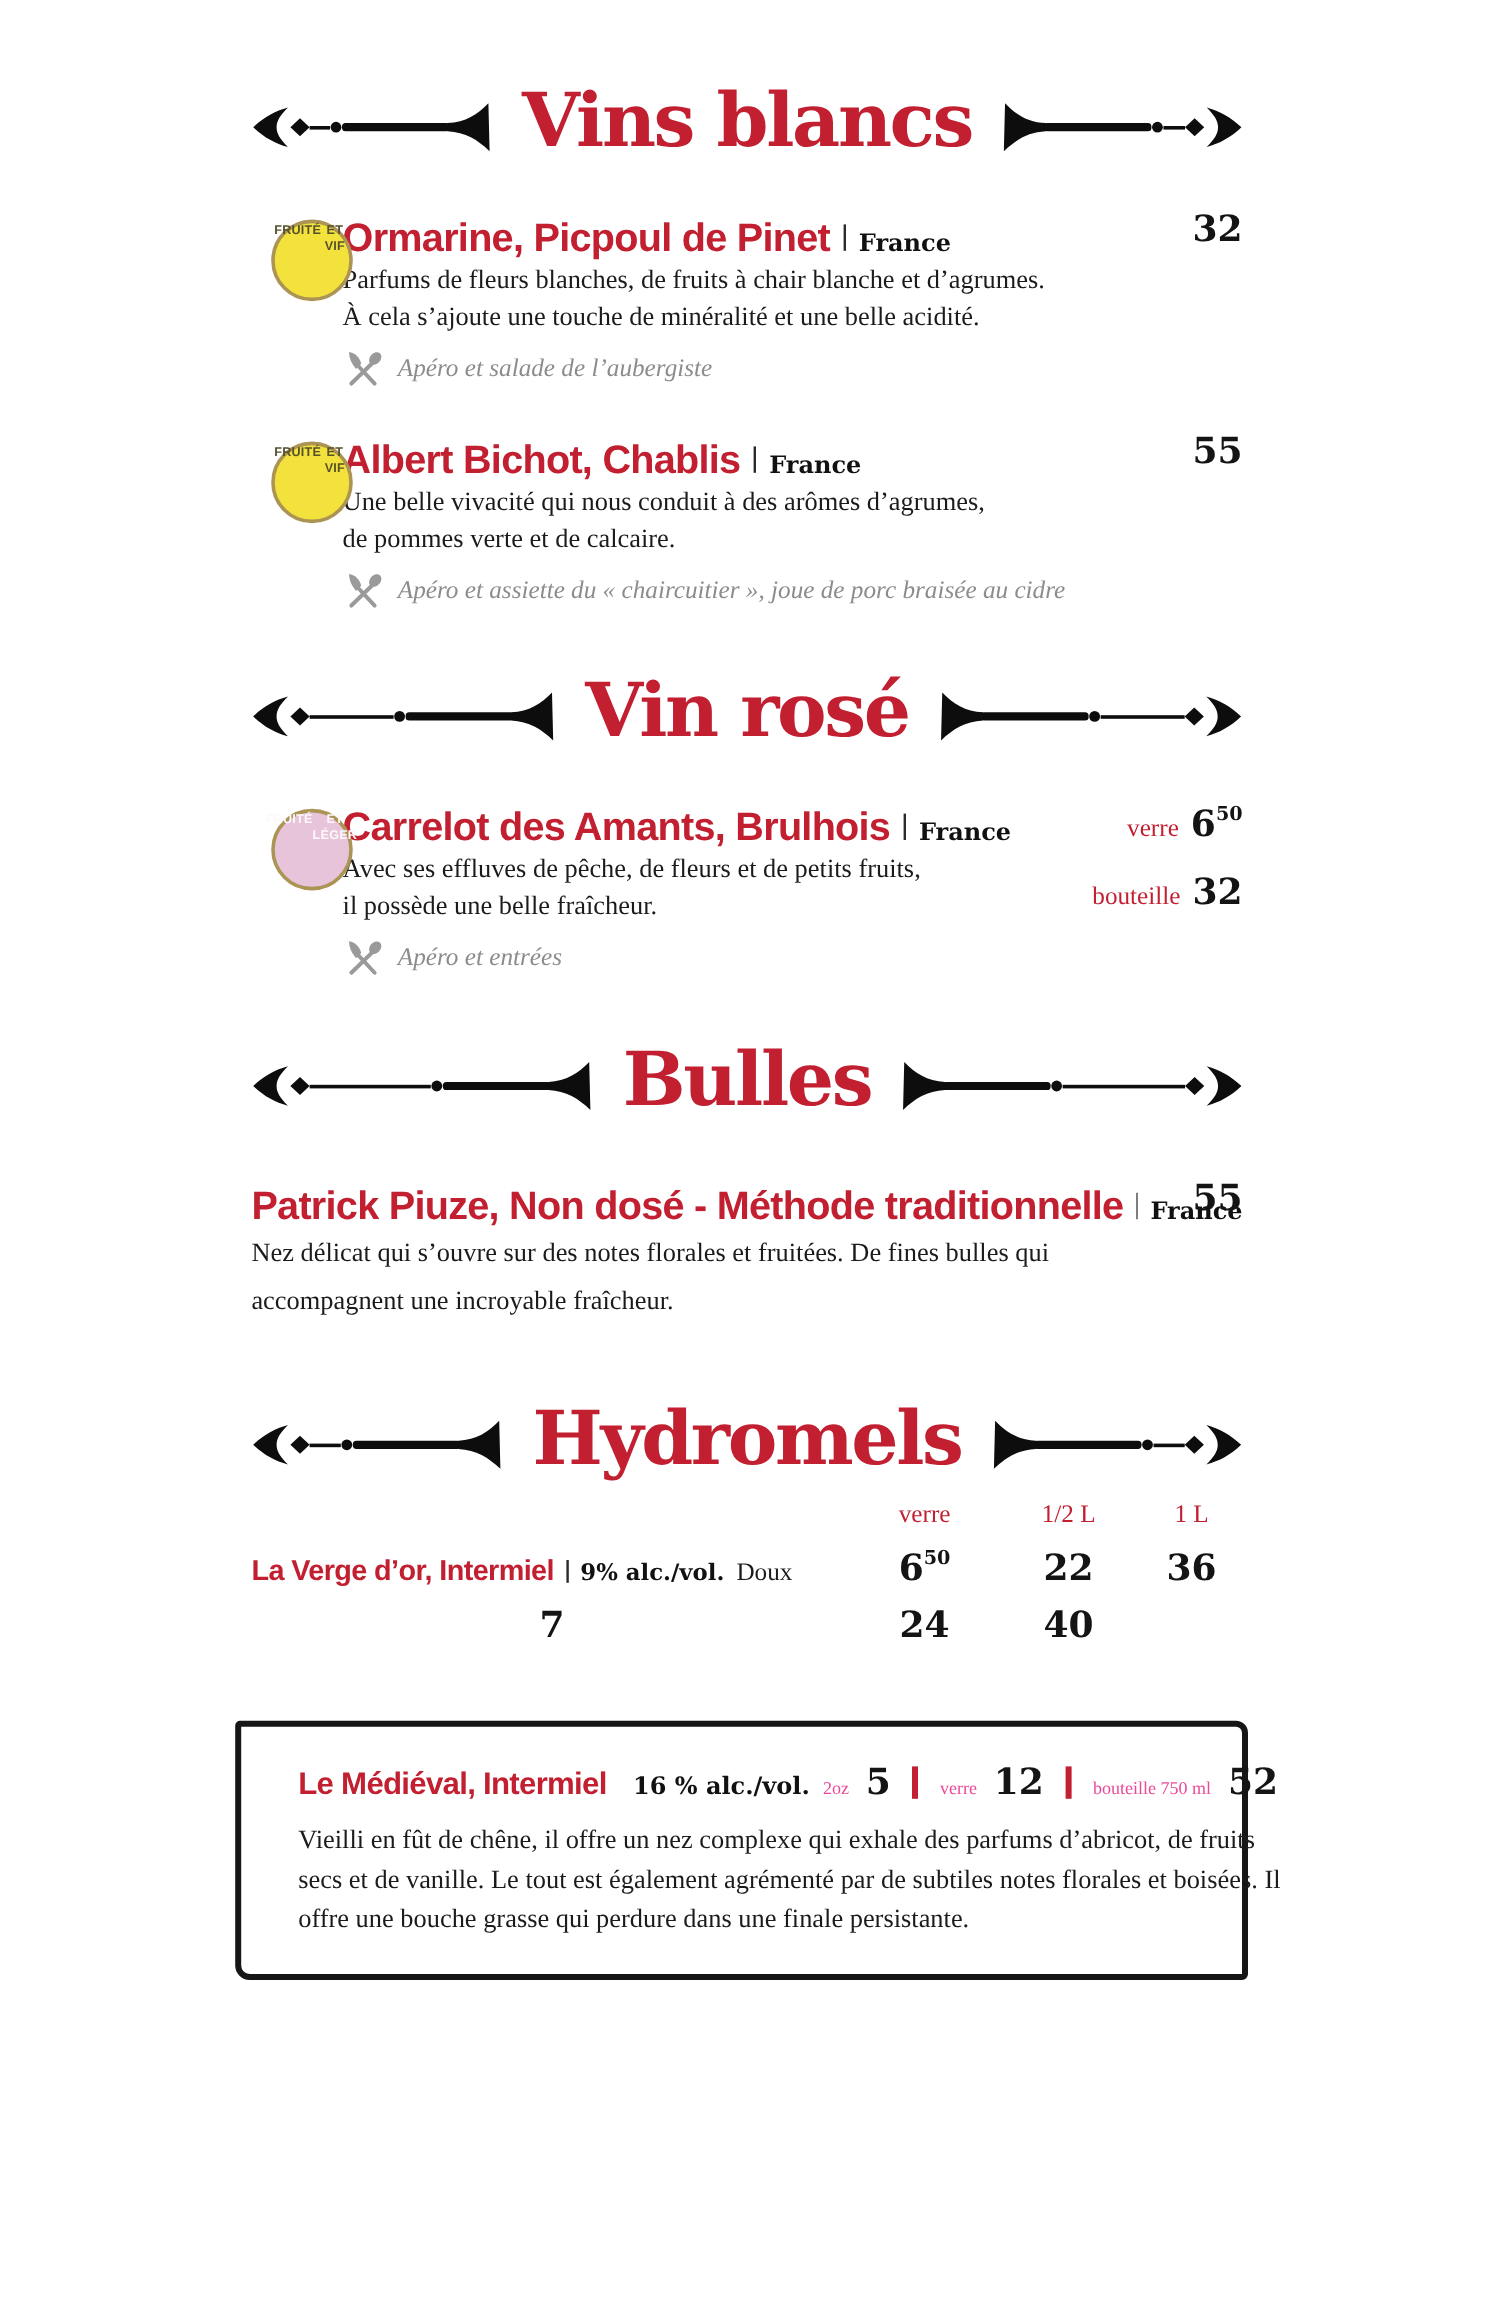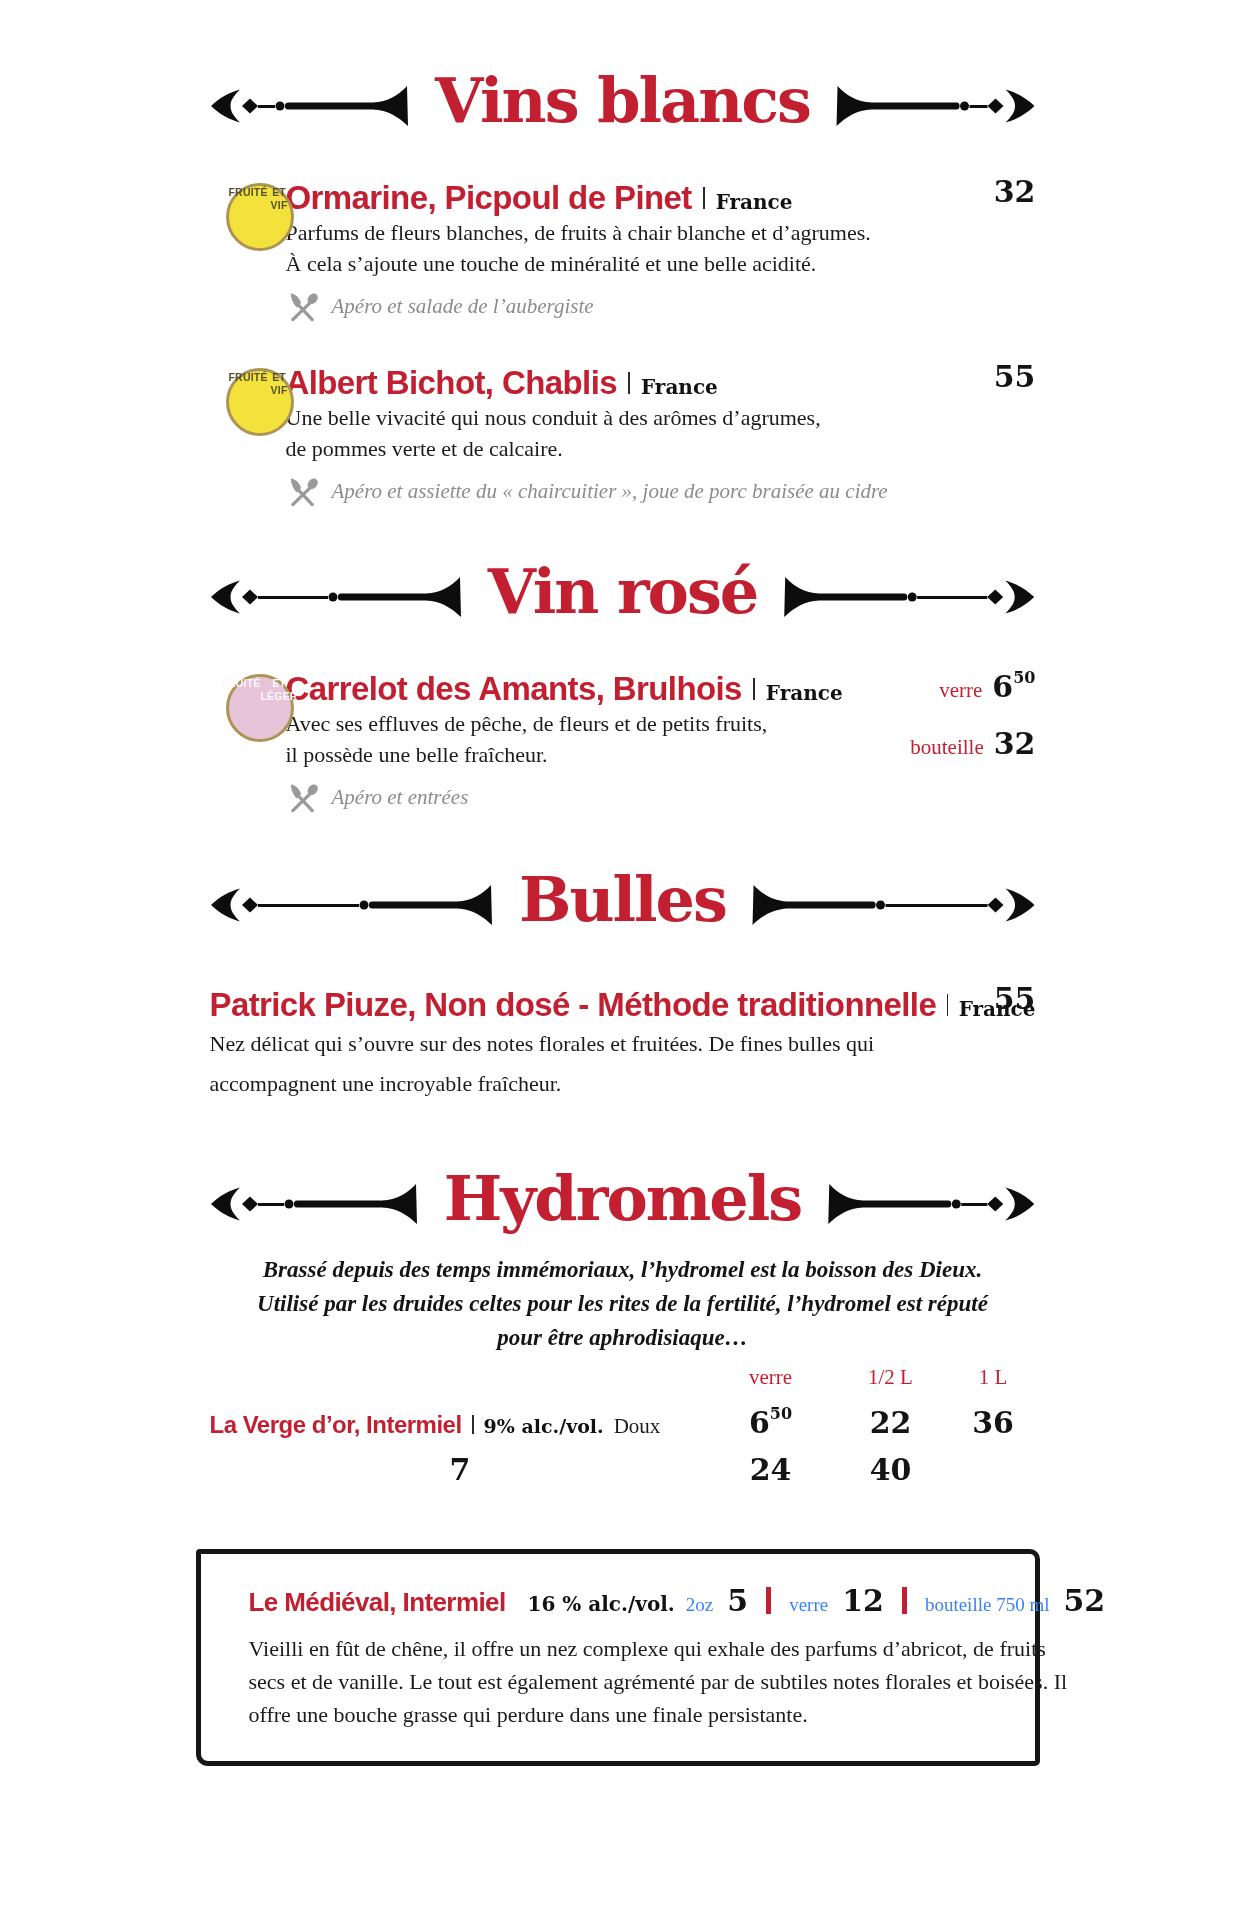--- a/index.html
+++ b/index.html
@@ -73,21 +73,21 @@
   .hstyle { font-size:21px; color:#1b1b1b; }
   .hnum { text-align:center; }
   
   .medbox {
     margin-top:64px; margin-left:-14px; margin-right:-4px;
     border:5px solid #161616; border-radius:4px 10px 5px 12px;
     padding:32px 18px 30px 48px;
   }
   .mb-title { display:flex; align-items:baseline; gap:11px; white-space:nowrap;text-align:right; }
   .mb-prices { display:flex; align-items:baseline; gap:14px; margin-left:auto; }
-  .fmt-label { font-size:19px; color:#3b82f6; }
+  .fmt-label { font-size:15px; color:#ec4899; }
   .redbar { display:inline-block; width:5px; height:27px; background:#c21f31; align-self:center; margin:0 4px; }
   .mb-desc { margin-top:14px; }
   .mb-desc .dline { line-height:33px; }
 </style>
 </head>
 <body>
 
 <svg width="0" height="0" style="position:absolute" aria-hidden="true">
   <defs>
     <g id="orn-arrow">
@@ -274,25 +274,20 @@
       <svg class="dv-svg" width="50" height="44" viewBox="0 0 50 44">
           <use href="#orn-arrow"></use>
         </svg>
       <div class="dv-line"></div>
       <svg class="dv-svg" width="140" height="44" viewBox="0 0 140 44">
           <use href="#orn-trumpet"></use>
         </svg>
     </div>
   </div>
 
-  <div class="intro">
-    <div class="iline">Brassé depuis des temps immémoriaux, l’hydromel est la boisson des Dieux.</div>
-    <div class="iline">Utilisé par les druides celtes pour les rites de la fertilité, l’hydromel est réputé</div>
-    <div class="iline">pour être aphrodisiaque…</div>
-  </div>
 
   <div class="htable">
     <div class="hrow hhead">
       <div></div>
       <div class="hcol">verre</div>
       <div class="hcol">1/2 L</div>
       <div class="hcol">1 L</div>
     </div>
     <div class="hrow">
       <div class="hname-cell">

